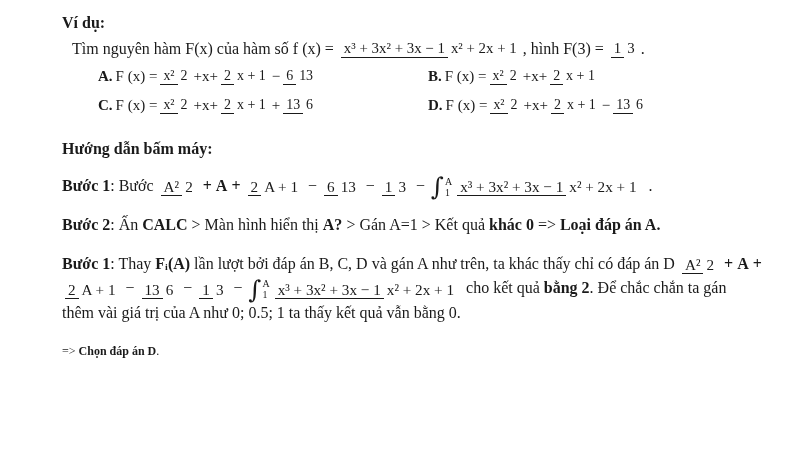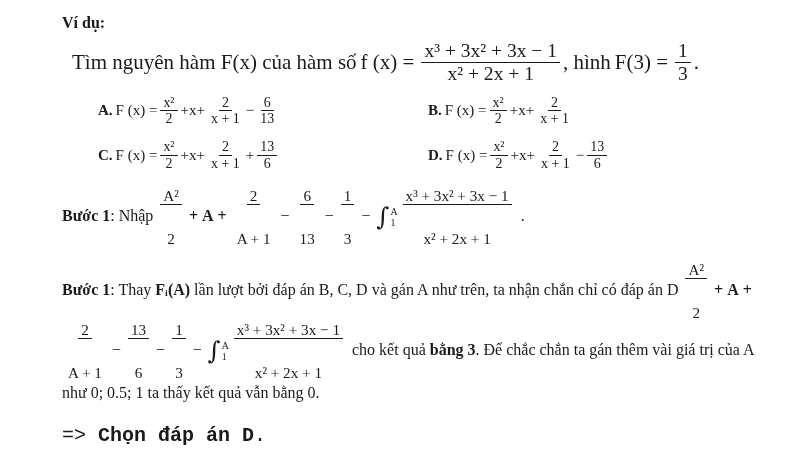--- a/index.html
+++ b/index.html
@@ -31,36 +31,35 @@
   .heading {
     font-weight: bold;
     font-size: 16px;
     margin: 0 0 8px 0;
   }
 
   
   .problem {
     margin: 0 0 4px 0;
     padding-left: 10px;
-    font-size: 21px;
+    font-size: 16px;
     font-family: Liberation Serif, serif;
   }
   .prob-line {
     display: flex;
     align-items: center;
     flex-wrap: nowrap;
     white-space: nowrap;
   }
   .prob-line .txt { margin-right: 4px; }
 
   
   .frac {
     display: inline-flex;
-    flex-direction: column;
-    align-items: center;
+    flex-direction: row;
     vertical-align: middle;
     margin: 0 3px;
     line-height: 1.12;
     font-size: 0.93em;
   }
   .frac > .num {
     padding: 0 3px;
     border-bottom: 1px solid #1a1a1a;
   }
   .frac > .den {
@@ -88,21 +87,21 @@
   
   .steps { margin-top: 16px; }
   .step {
     font-size: 16px;
     margin: 0 0 14px 0;
     line-height: 1.55;
   }
   .step .lbl { font-weight: bold; font-family: Liberation Serif, serif; }
   .b { font-weight: bold; }
 
-  .step .small-frac { font-size: 0.95em; gap: 25px; }
+  .step .small-frac { font-size: 0.95em; }
 
   
   .integral {
     display: inline-flex;
     align-items: center;
     vertical-align: middle;
     margin: 0 2px;
   }
   .int-sign {
     font-size: 1.55em;
@@ -116,21 +115,21 @@
     font-size: 0.62em;
     line-height: 1;
     height: 2.1em;
     margin-left: 1px;
     margin-right: 2px;
   }
   .int-lims .up { }
   .int-lims .lo { }
 
   .step-inline { display: inline; }
-  .final { font-size: 20px; margin-top: 18px; font-family: Liberation Mono, monospace; }
+  .final { font-size: 12px; margin-top: 18px; }
 </style>
 </head>
 <body>
 
 <div class="page">
   <div class="content">
 
     <div class="heading">Ví dụ:</div>
 
     <div class="problem">
@@ -227,25 +226,26 @@
         </span>
         <span>−</span>
         <span class="frac">
           <span class="num">13</span>
           <span class="den">6</span>
         </span>
       </div>
 
     </div>
 
+    <div class="heading" style="margin-top:26px;">Hướng dẫn bấm máy:</div>
 
     <div class="steps">
 
       <div class="step">
-        <span class="lbl">Bước 1</span><span>: Nhập</span>
+        <span class="lbl">Bước 1</span><span>: Bước</span>
         <span class="frac small-frac">
           <span class="num">A²</span>
           <span class="den">2</span>
         </span>
         <span class="b">+</span>
         <span class="b">A</span>
         <span class="b">+</span>
         <span class="frac small-frac">
           <span class="num">2</span>
           <span class="den">A + 1</span>
@@ -268,23 +268,26 @@
             <span class="lo">1</span>
           </span>
           <span class="frac small-frac">
             <span class="num">x³ + 3x² + 3x − 1</span>
             <span class="den">x² + 2x + 1</span>
           </span>
         </span>
         <span>.</span>
       </div>
 
-
       <div class="step">
-        <span class="lbl">Bước 1</span><span>: Thay </span><span class="b">Fᵢ(A)</span><span> lần lượt bởi đáp án B, C, D và gán A như trên, ta nhận chắn chỉ có đáp án D</span>
+        <span class="lbl">Bước 2</span><span>: Ấn </span><span class="b">CALC</span><span> &gt; Màn hình hiển thị </span><span class="b">A?</span><span> &gt; Gán A=1 &gt; Kết quả </span><span class="b">khác 0</span><span> =&gt; </span><span class="b">Loại đáp án A.</span>
+      </div>
+
+      <div class="step">
+        <span class="lbl">Bước 1</span><span>: Thay </span><span class="b">Fᵢ(A)</span><span> lần lượt bởi đáp án B, C, D và gán A như trên, ta khác thấy chỉ có đáp án D</span>
         <span class="step-inline">
           <span class="frac small-frac">
             <span class="num">A²</span>
             <span class="den">2</span>
           </span>
           <span class="b">+</span>
           <span class="b">A</span>
           <span class="b">+</span>
           <span class="frac small-frac">
             <span class="num">2</span>
@@ -305,21 +308,21 @@
             <span class="int-sign">∫</span>
             <span class="int-lims">
               <span class="up">A</span>
               <span class="lo">1</span>
             </span>
             <span class="frac small-frac">
               <span class="num">x³ + 3x² + 3x − 1</span>
               <span class="den">x² + 2x + 1</span>
             </span>
           </span>
-          <span>cho kết quả </span><span class="b">bằng 3</span><span>. Để chắc chắn ta gán thêm vài giá trị của A như 0; 0.5; 1 ta thấy kết quả vẫn bằng 0.</span>
+          <span>cho kết quả </span><span class="b">bằng 2</span><span>. Để chắc chắn ta gán thêm vài giá trị của A như 0; 0.5; 1 ta thấy kết quả vẫn bằng 0.</span>
         </span>
       </div>
 
       <div class="final">
         <span>=&gt; </span><span class="b">Chọn đáp án D</span><span>.</span>
       </div>
 
     </div>
   </div>
 </div>

